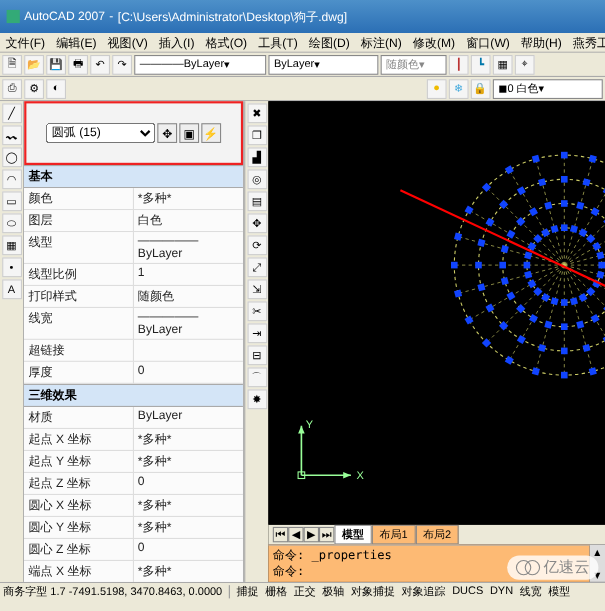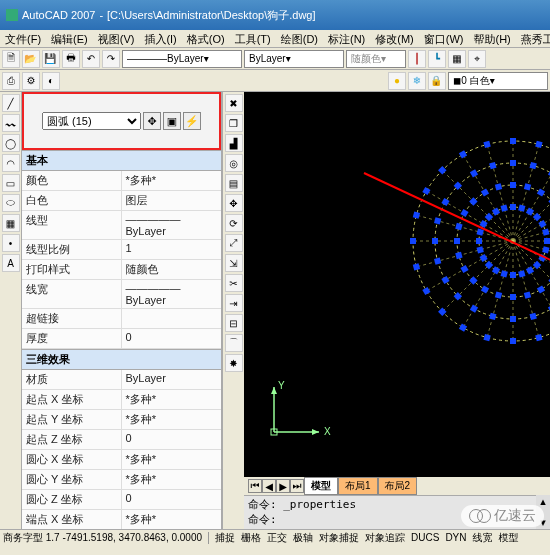--- a/index.html
+++ b/index.html
@@ -28,21 +28,21 @@
   .propgrid div:nth-child(odd) { border-right:1px solid #ddd; color:#222;}
   .propgrid div:nth-child(even) { color:#222;}
   .propscroll{ flex:1; overflow-y:auto;}
   .canvas-wrap { flex:1; display:flex; flex-direction:column; background:#000;}
   .canvas { flex:1; position:relative; background:#000;}
   .ucs { position:absolute; left:20px; bottom:30px; }
   .tabs { height:18px; background:#ece9d8; display:flex; align-items:center; gap:0; font-size:10px; padding-left:4px;}
   .tabs .t { border:1px solid #888; padding:1px 6px; background:#fdba74; }
   .tabs .t.active { background:#fff; font-weight:bold;}
   .tabs .nav{ width:14px; height:14px; border:1px solid #888; display:flex; align-items:center; justify-content:center;}
-  .cmd { height:34px; background:#e5e5e5; border-top:1px solid #aaa; font-family:monospace; font-size:11px; padding:2px 4px; display:flex; flex-direction:column; justify-content:flex-end;}
+  .cmd { height:34px; background:#fdba74; border-top:1px solid #aaa; font-family:monospace; font-size:11px; padding:2px 4px; display:flex; flex-direction:column; justify-content:flex-end;}
   .status { height:16px; background:#ece9d8; border-top:1px solid #aaa; font-size:10px; display:flex; align-items:center; gap:6px; padding:0 3px; overflow:hidden;}
   .status span{ white-space:nowrap;}
   .status .sep{ border-left:1px solid #999; height:12px;}
   
   .fanshape { position:absolute; left:52%; top:10%; width:220px; height:220px; }
   .arrowline { position:absolute; left:120px; top:80px; width:260px; height:2px; background:red; transform-origin:left center; transform:rotate(25deg);}
   .watermark{ position:absolute; right:6px; bottom:28px; font-size:14px; color:#888; background:rgba(255,255,255,0.8); padding:2px 8px; border-radius:12px; display:flex; align-items:center; gap:3px;}
   .watermark .ci{width:14px;height:14px;border:1.5px solid #888; border-radius:50%;}
   .cmdarea{display:flex;}
   .cmdarea .left{flex:1}
@@ -121,22 +121,22 @@
         <div class="mini">✥</div>
         <div class="mini">▣</div>
         <div class="mini">⚡</div>
       </div>
     </div>
     <div class="propscroll">
       <div class="section-hdr">基本</div>
       <div class="propgrid" id="grid-basic">
           <div>颜色</div>
           <div>*多种*</div>
+          <div>图层</div>
           <div>白色</div>
-          <div>图层</div>
           <div>线型</div>
           <div>————— ByLayer</div>
           <div>线型比例</div>
           <div>1</div>
           <div>打印样式</div>
           <div>随颜色</div>
           <div>线宽</div>
           <div>————— ByLayer</div>
           <div>超链接</div>
           <div></div>

